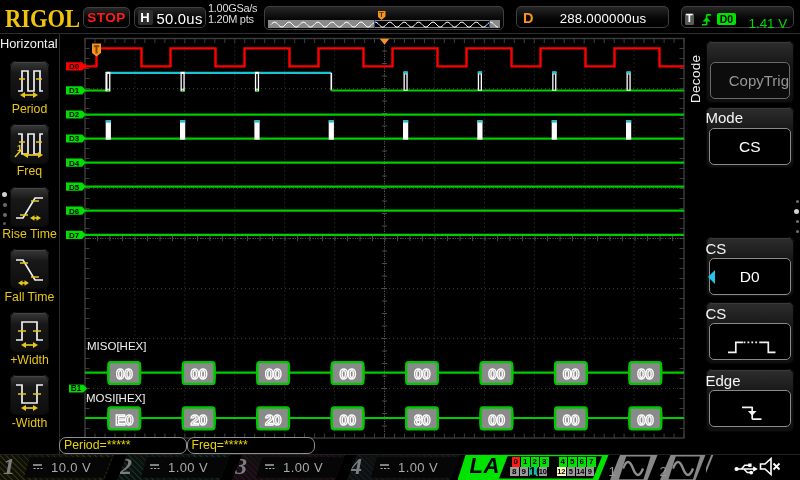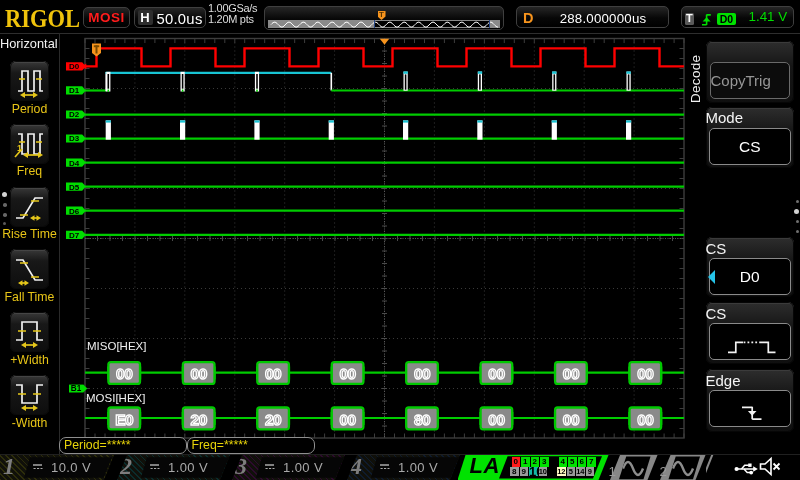--- a/index.html
+++ b/index.html
@@ -15,36 +15,36 @@
 #membar{left:263.5px;top:6px;width:240px;height:24px}
 #memin{position:absolute;left:3.5px;top:12.5px;width:232px;height:8.8px;background:#8a8a8a}
 #memdark{position:absolute;left:110px;top:13.5px;width:114.5px;height:6.8px;background:#000}
 #tflag{position:absolute;left:113px;top:3.5px;width:8px;height:9.5px;background:#f7941d;clip-path:polygon(0 0,100% 0,100% 63%,50% 100%,0 63%);color:#5a3500;font-size:8px;font-weight:bold;text-align:center;line-height:8px}
 #dbox{left:516px;top:6px;width:153px;height:22px}
 #dbox b{position:absolute;left:6px;top:3px;color:#f7941d;font-size:14.5px}
 #dbox span{position:absolute;left:32px;top:4px;width:108px;text-align:center;color:#fff;font-size:13.3px;letter-spacing:.2px}
 #tbox{left:681px;top:6px;width:113px;height:22px}
 #tbox .tl{position:absolute;left:2.5px;top:6px;width:9.5px;height:11.5px;background:#5a5a5a;border-radius:1.5px;color:#fff;font-weight:bold;font-size:11px;text-align:center;line-height:11.5px}
 #tbox .d0{position:absolute;left:35px;top:5.5px;width:19px;height:12px;background:#00e200;border-radius:2px;color:#000;font-weight:bold;font-size:10.5px;text-align:center;line-height:12px}
-#tbox .tv{position:absolute;left:66.5px;top:2px;color:#00dd00;font-size:13.4px}
+#tbox .tv{position:absolute;left:66.5px;top:9px;color:#00dd00;font-size:13.4px}
 #topsep{left:0;top:32.8px;width:800px;height:1.6px;background:#2e2e2e}
 
 #lmenu{left:0;top:33px;width:59px;height:422px}
 #ltitle{position:absolute;left:0;top:3px;width:59px;color:#f2f2f2;font-size:12.8px}
 .libox{position:absolute;left:10px;width:39px;height:40px;border-radius:6px;background:linear-gradient(#3a3a3a,#181818 30%,#0d0d0d);box-shadow:inset 0 0 0 1px #0a0a0a, inset 0 1.5px 0 #555}
 .lilab{position:absolute;left:-6px;width:71px;text-align:center;color:#e8c517;font-size:12.3px}
 .pdot{position:absolute;border-radius:50%}
 #lsep{left:58.6px;top:33px;width:1.2px;height:421px;background:#2a2a2a}
 
 #dectab{left:688px;top:55px;width:15px;height:48px;color:#f2f2f2;font-size:13.5px;writing-mode:vertical-rl;transform:rotate(180deg);text-align:center;letter-spacing:.3px}
 .ritem{position:absolute;left:705.5px;width:88.5px;border-radius:6px;background:linear-gradient(#2e2e2e,#161616 40%,#0f0f0f);box-shadow:inset 0 0 0 1px #060606, inset 0 1.5px 0 #4a4a4a}
 .rhead{position:absolute;left:0;top:2.5px;width:100%;text-align:left;color:#f5f5f5;font-size:15px}
 .rin{position:absolute;left:3.5px;top:21px;width:81.5px;height:37px;border:1px solid #8a8a8a;border-radius:5px;background:#000;text-align:center;color:#fff;font-size:15.5px;line-height:35px}
 .icn{position:absolute;left:0;top:0}
-#copybtn{position:absolute;left:4px;top:21.5px;width:80.5px;height:37px;border:1px solid #6a6a6a;border-radius:5px;background:#0c0c0c;text-align:left;color:#969696;font-size:15px;line-height:35px}
+#copybtn{position:absolute;left:4px;top:21.5px;width:80.5px;height:37px;border:1px solid #6a6a6a;border-radius:5px;background:#0c0c0c;text-align:right;color:#969696;font-size:15px;line-height:35px}
 .ltri{position:absolute;left:-2.5px;top:10.5px;width:0;height:0;border-top:7px solid transparent;border-bottom:7px solid transparent;border-right:7.2px solid #25c3e8}
 
 .fbox{position:absolute;top:437px;height:16.5px;border:1px solid #8f8f8f;border-radius:7px;background:#000;color:#e8d40a;font-size:12.3px;line-height:14px;padding-left:4px}
 #bbar{left:0;top:455px;width:800px;height:25px;background:#000}
 .chblk{position:absolute;top:0;height:25px}
 .chdig{position:absolute;left:3px;top:-2px;font-size:24px;font-weight:bold;font-style:italic;color:#7d7d7d;font-family:'Liberation Serif',serif}
 .chval{position:absolute;left:24px;top:2.2px;width:88px;height:20.5px;background:#060606;clip-path:polygon(6px 0,88px 0,79.5px 20.5px,0 20.5px);color:#a9a9a9;font-size:13px}
 .chval svg{position:absolute;left:7px;top:5px}
 .chval span{position:absolute;left:27px;top:2.5px;letter-spacing:.4px}
 #lablk{position:absolute;left:457.5px;top:0;width:151px;height:30px;background:#00e200;clip-path:polygon(8px 0,151px 0,141px 25px,0 25px)}
@@ -183,21 +183,21 @@
       <rect x="629.5" y="362.1" width="31.6" height="21.8" rx="2.5" fill="#8a8a8a" stroke="#00c800" stroke-width="2.3"></rect>
       <text x="645.3" y="379.1" font-size="15.5" font-weight="bold" fill="none" stroke="#ffffff" stroke-width="1.3" text-anchor="middle" letter-spacing="-0.5" font-family="Liberation Sans,sans-serif">00</text>
       <rect x="628.3" y="411.9" width="34" height="13" fill="#00c800"></rect>
       <rect x="629.5" y="407.5" width="31.6" height="21.8" rx="2.5" fill="#8a8a8a" stroke="#00c800" stroke-width="2.3"></rect>
       <text x="645.3" y="424.5" font-size="15.5" font-weight="bold" fill="none" stroke="#ffffff" stroke-width="1.3" text-anchor="middle" letter-spacing="-0.5" font-family="Liberation Sans,sans-serif">00</text>
       <path d="M69,384.6 h14 v7.9 h-14 Z" fill="#00dd00"></path>
       <path d="M83,384.2 l4.3,4.3 l-4.3,4.3 Z" fill="#00dd00"></path>
       <text x="76" y="391.3" font-size="8.2" font-weight="bold" fill="#000" text-anchor="middle" font-family="Liberation Sans,sans-serif">B1</text>
     </svg>
 <div class="abs" id="logo">RIGOL</div>
-<div class="abs tbox" id="stop">MOSI</div>
+<div class="abs tbox" id="stop">STOP</div>
 <div class="abs tbox" id="hbox">
       <b>H</b>
       <span>50.0us</span>
     </div>
 <div class="abs" id="srate">1.00GSa/s<br>1.20M pts</div>
 <div class="abs tbox" id="membar">
   <div id="memin"></div>
       <div id="memdark"></div>
   <svg class="abs" style="left:3.5px;top:12.5px" width="233" height="9" viewBox="0 0 233 9">
         <path d="M3.0,4.60 L4.0,3.54 L5.0,2.68 L6.0,2.19 L7.0,2.14 L8.0,2.55 L9.0,3.35 L10.0,4.38 L11.0,5.46 L12.0,6.37 L13.0,6.95 L14.0,7.09 L15.0,6.77 L16.0,6.03 L17.0,5.03 L18.0,3.95 L19.0,2.99 L20.0,2.33 L21.0,2.10 L22.0,2.33 L23.0,2.99 L24.0,3.95 L25.0,5.03 L26.0,6.03 L27.0,6.77 L28.0,7.09 L29.0,6.95 L30.0,6.37 L31.0,5.46 L32.0,4.38 L33.0,3.35 L34.0,2.55 L35.0,2.14 L36.0,2.19 L37.0,2.68 L38.0,3.54 L39.0,4.60 L40.0,5.66 L41.0,6.52 L42.0,7.01 L43.0,7.06 L44.0,6.65 L45.0,5.85 L46.0,4.82 L47.0,3.74 L48.0,2.83 L49.0,2.25 L50.0,2.11 L51.0,2.43 L52.0,3.17 L53.0,4.17 L54.0,5.25 L55.0,6.21 L56.0,6.87 L57.0,7.10 L58.0,6.87 L59.0,6.21 L60.0,5.25 L61.0,4.17 L62.0,3.17 L63.0,2.43 L64.0,2.11 L65.0,2.25 L66.0,2.83 L67.0,3.74 L68.0,4.82 L69.0,5.85 L70.0,6.65 L71.0,7.06 L72.0,7.01 L73.0,6.52 L74.0,5.66 L75.0,4.60 L76.0,3.54 L77.0,2.68 L78.0,2.19 L79.0,2.14 L80.0,2.55 L81.0,3.35 L82.0,4.38 L83.0,5.46 L84.0,6.37 L85.0,6.95 L86.0,7.09 L87.0,6.77 L88.0,6.03 L89.0,5.03 L90.0,3.95 L91.0,2.99 L92.0,2.33 L93.0,2.10 L94.0,2.33 L95.0,2.99 L96.0,3.95 L97.0,5.03 L98.0,6.03 L99.0,6.77 L100.0,7.09 L101.0,6.95 L102.0,6.37 L103.0,5.46 L104.0,4.38 L105.0,3.35 L106.0,2.55 L107.0,2.14 L108.0,2.19 L109.0,2.68 L110.0,3.54 L111.0,4.60 L112.0,5.66 L113.0,6.52 L114.0,7.01 L115.0,7.06 L116.0,6.65 L117.0,5.85 L118.0,4.82 L119.0,3.74 L120.0,2.83 L121.0,2.25 L122.0,2.11 L123.0,2.43 L124.0,3.17 L125.0,4.17 L126.0,5.25 L127.0,6.21 L128.0,6.87 L129.0,7.10 L130.0,6.87 L131.0,6.21 L132.0,5.25 L133.0,4.17 L134.0,3.17 L135.0,2.43 L136.0,2.11 L137.0,2.25 L138.0,2.83 L139.0,3.74 L140.0,4.82 L141.0,5.85 L142.0,6.65 L143.0,7.06 L144.0,7.01 L145.0,6.52 L146.0,5.66 L147.0,4.60 L148.0,3.54 L149.0,2.68 L150.0,2.19 L151.0,2.14 L152.0,2.55 L153.0,3.35 L154.0,4.38 L155.0,5.46 L156.0,6.37 L157.0,6.95 L158.0,7.09 L159.0,6.77 L160.0,6.03 L161.0,5.03 L162.0,3.95 L163.0,2.99 L164.0,2.33 L165.0,2.10 L166.0,2.33 L167.0,2.99 L168.0,3.95 L169.0,5.03 L170.0,6.03 L171.0,6.77 L172.0,7.09 L173.0,6.95 L174.0,6.37 L175.0,5.46 L176.0,4.38 L177.0,3.35 L178.0,2.55 L179.0,2.14 L180.0,2.19 L181.0,2.68 L182.0,3.54 L183.0,4.60 L184.0,5.66 L185.0,6.52 L186.0,7.01 L187.0,7.06 L188.0,6.65 L189.0,5.85 L190.0,4.82 L191.0,3.74 L192.0,2.83 L193.0,2.25 L194.0,2.11 L195.0,2.43 L196.0,3.17 L197.0,4.17 L198.0,5.25 L199.0,6.21 L200.0,6.87 L201.0,7.10 L202.0,6.87 L203.0,6.21 L204.0,5.25 L205.0,4.17 L206.0,3.17 L207.0,2.43 L208.0,2.11 L209.0,2.25 L210.0,2.83 L211.0,3.74 L212.0,4.82 L213.0,5.85 L214.0,6.65 L215.0,7.06 L216.0,7.01 L217.0,6.52 L218.0,5.66 L219.0,4.60 L220.0,3.54 L221.0,2.68 L222.0,2.19 L223.0,2.14 L224.0,2.55 L225.0,3.35 L226.0,4.38 L227.0,5.46 L228.0,6.37 L229.0,6.95 L230.0,7.09" stroke="#fff" stroke-width="1" fill="none"></path>

